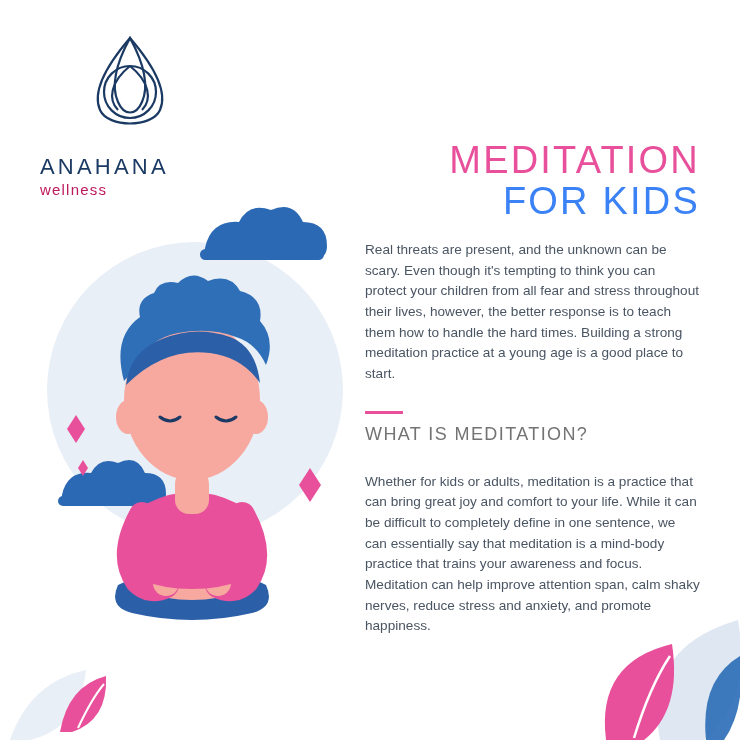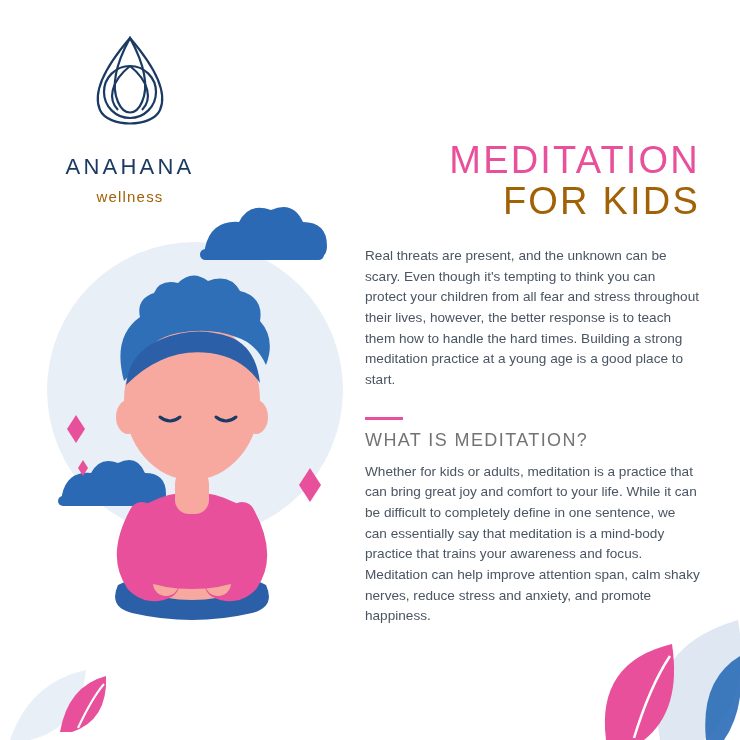--- a/index.html
+++ b/index.html
@@ -17,78 +17,78 @@
     background: #ffffff;
     overflow: hidden;
   }
 
   
   .brand {
     position: absolute;
     left: 40px;
     top: 30px;
     width: 180px;
-    text-align: center;
+    text-align: left;
   }
   .brand-mark {
     width: 120px;
     height: 110px;
     margin: 0 auto;
     display: block;
   }
   .brand-name {
     margin-top: 14px;
     font-size: 22px;
     letter-spacing: 3.2px;
     color: #1b3a63;
     font-weight: 400;
   }
   .brand-sub {
-    margin-top: 8px;
+    margin-top: 1px;
     font-size: 15px;
     letter-spacing: 1.2px;
-    color: #a16207;
+    color: #be185d;
   }
 
   
   .content {
     position: absolute;
     left: 365px;
     top: 140px;
     width: 335px;
   }
   .title {
     font-size: 38px;
     line-height: 1.08;
     letter-spacing: 2.2px;
     color: #e8509b;
     font-weight: 400;
     text-align: right;
   }
-  .title .line2 { color: #a16207; display: block; }
+  .title .line2 { color: #3b82f6; display: block; }
   .body-text {
-    margin-top: 24px;
+    margin-top: 18px;
     font-size: 13.6px;
     line-height: 1.52;
     color: #4a5563;
   }
   .rule {
     width: 38px;
     height: 3px;
     background: #e8509b;
     margin: 26px 0 10px 0;
   }
   .section-title {
     font-size: 18px;
     letter-spacing: 1.4px;
     color: #737373;
     font-weight: 400;
   }
   .section-body {
-    margin-top: 11px;
+    margin-top: 27px;
     font-size: 13.6px;
     line-height: 1.52;
     color: #4a5563;
   }
 
   
   .illus {
     position: absolute;
     left: 20px;
     top: 185px;

